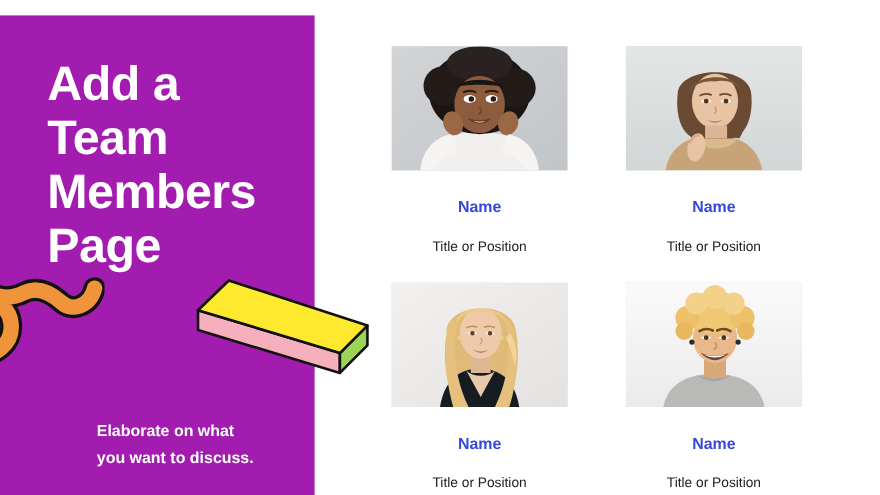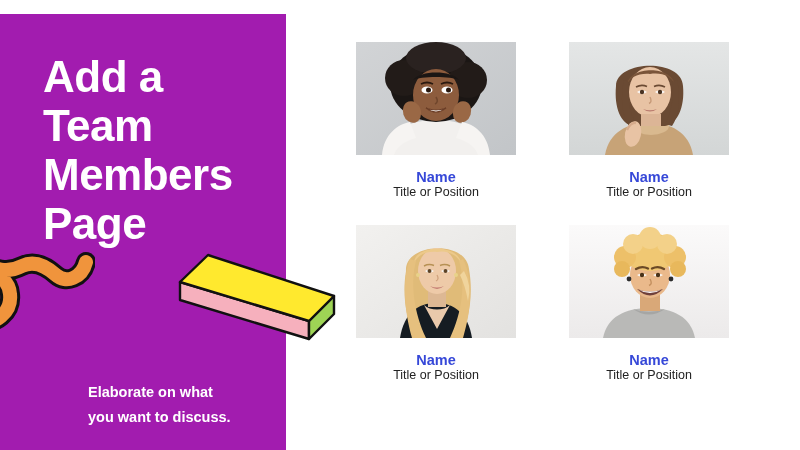--- a/index.html
+++ b/index.html
@@ -62,29 +62,29 @@
   .member{width:160px;}
   .photo{
     width:160px;height:113px;
     display:block;
     overflow:hidden;
     position:relative;
     background:#d9d9d9;
   }
   .photo svg{display:block;width:160px;height:113px;}
   .m-name{
-    margin-top:14px;
+    margin-top:26px;
     text-align:center;
     color:#3648d8;
     font-size:14.5px;
     font-weight:bold;
     line-height:16px;
   }
   .m-title{
-    margin-top:0;
+    margin-top:20px;
     text-align:center;
     color:#222222;
     font-size:12.5px;
     font-weight:normal;
     line-height:14px;
   }
 </style>
 </head>
 <body>
 

